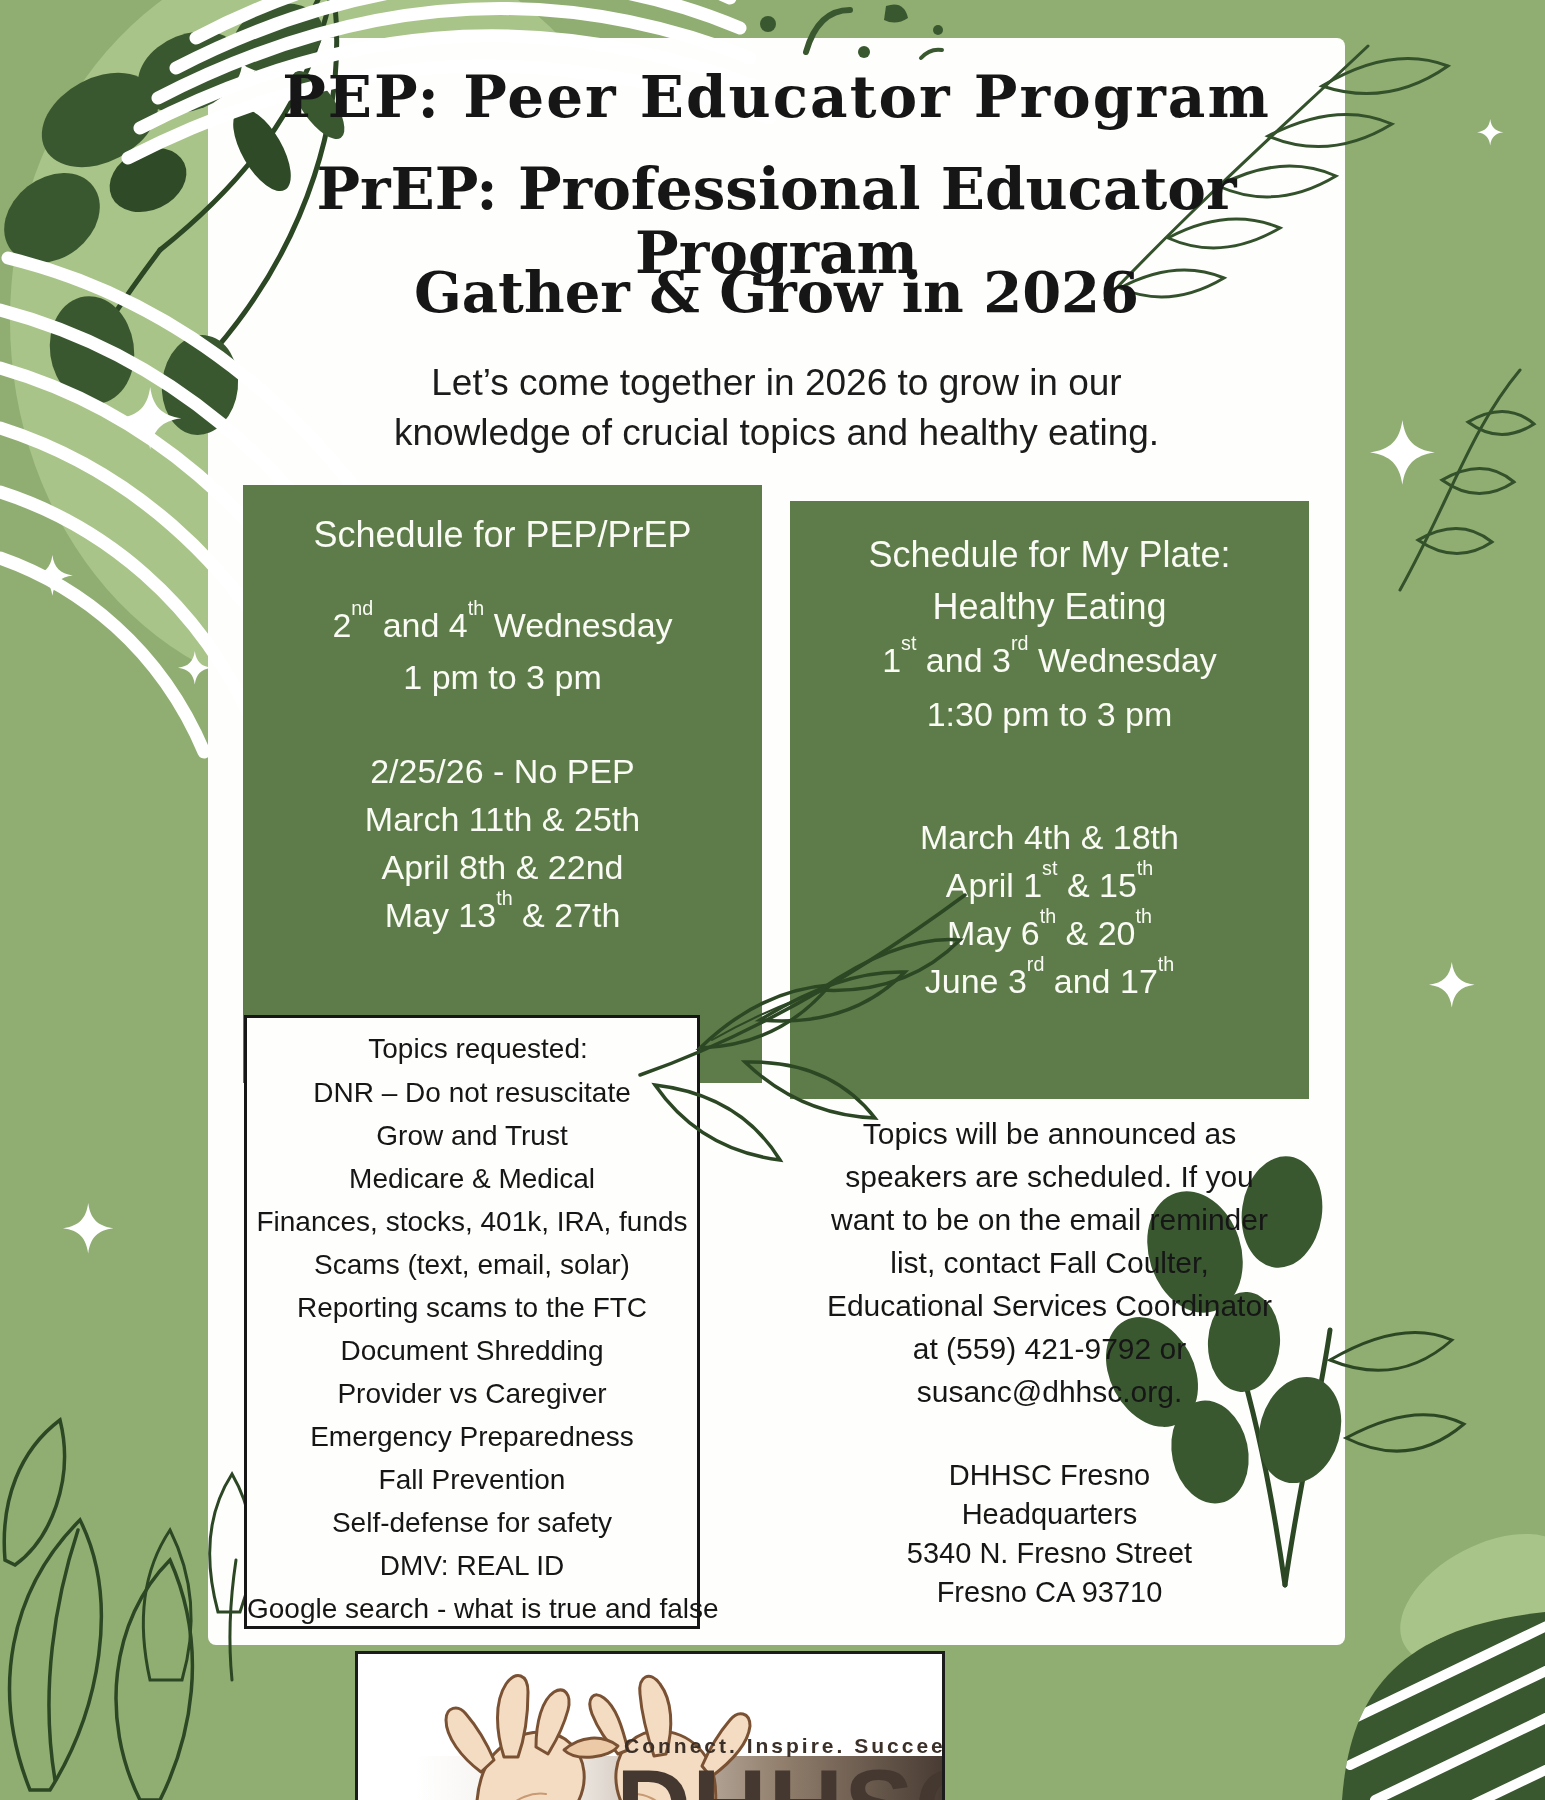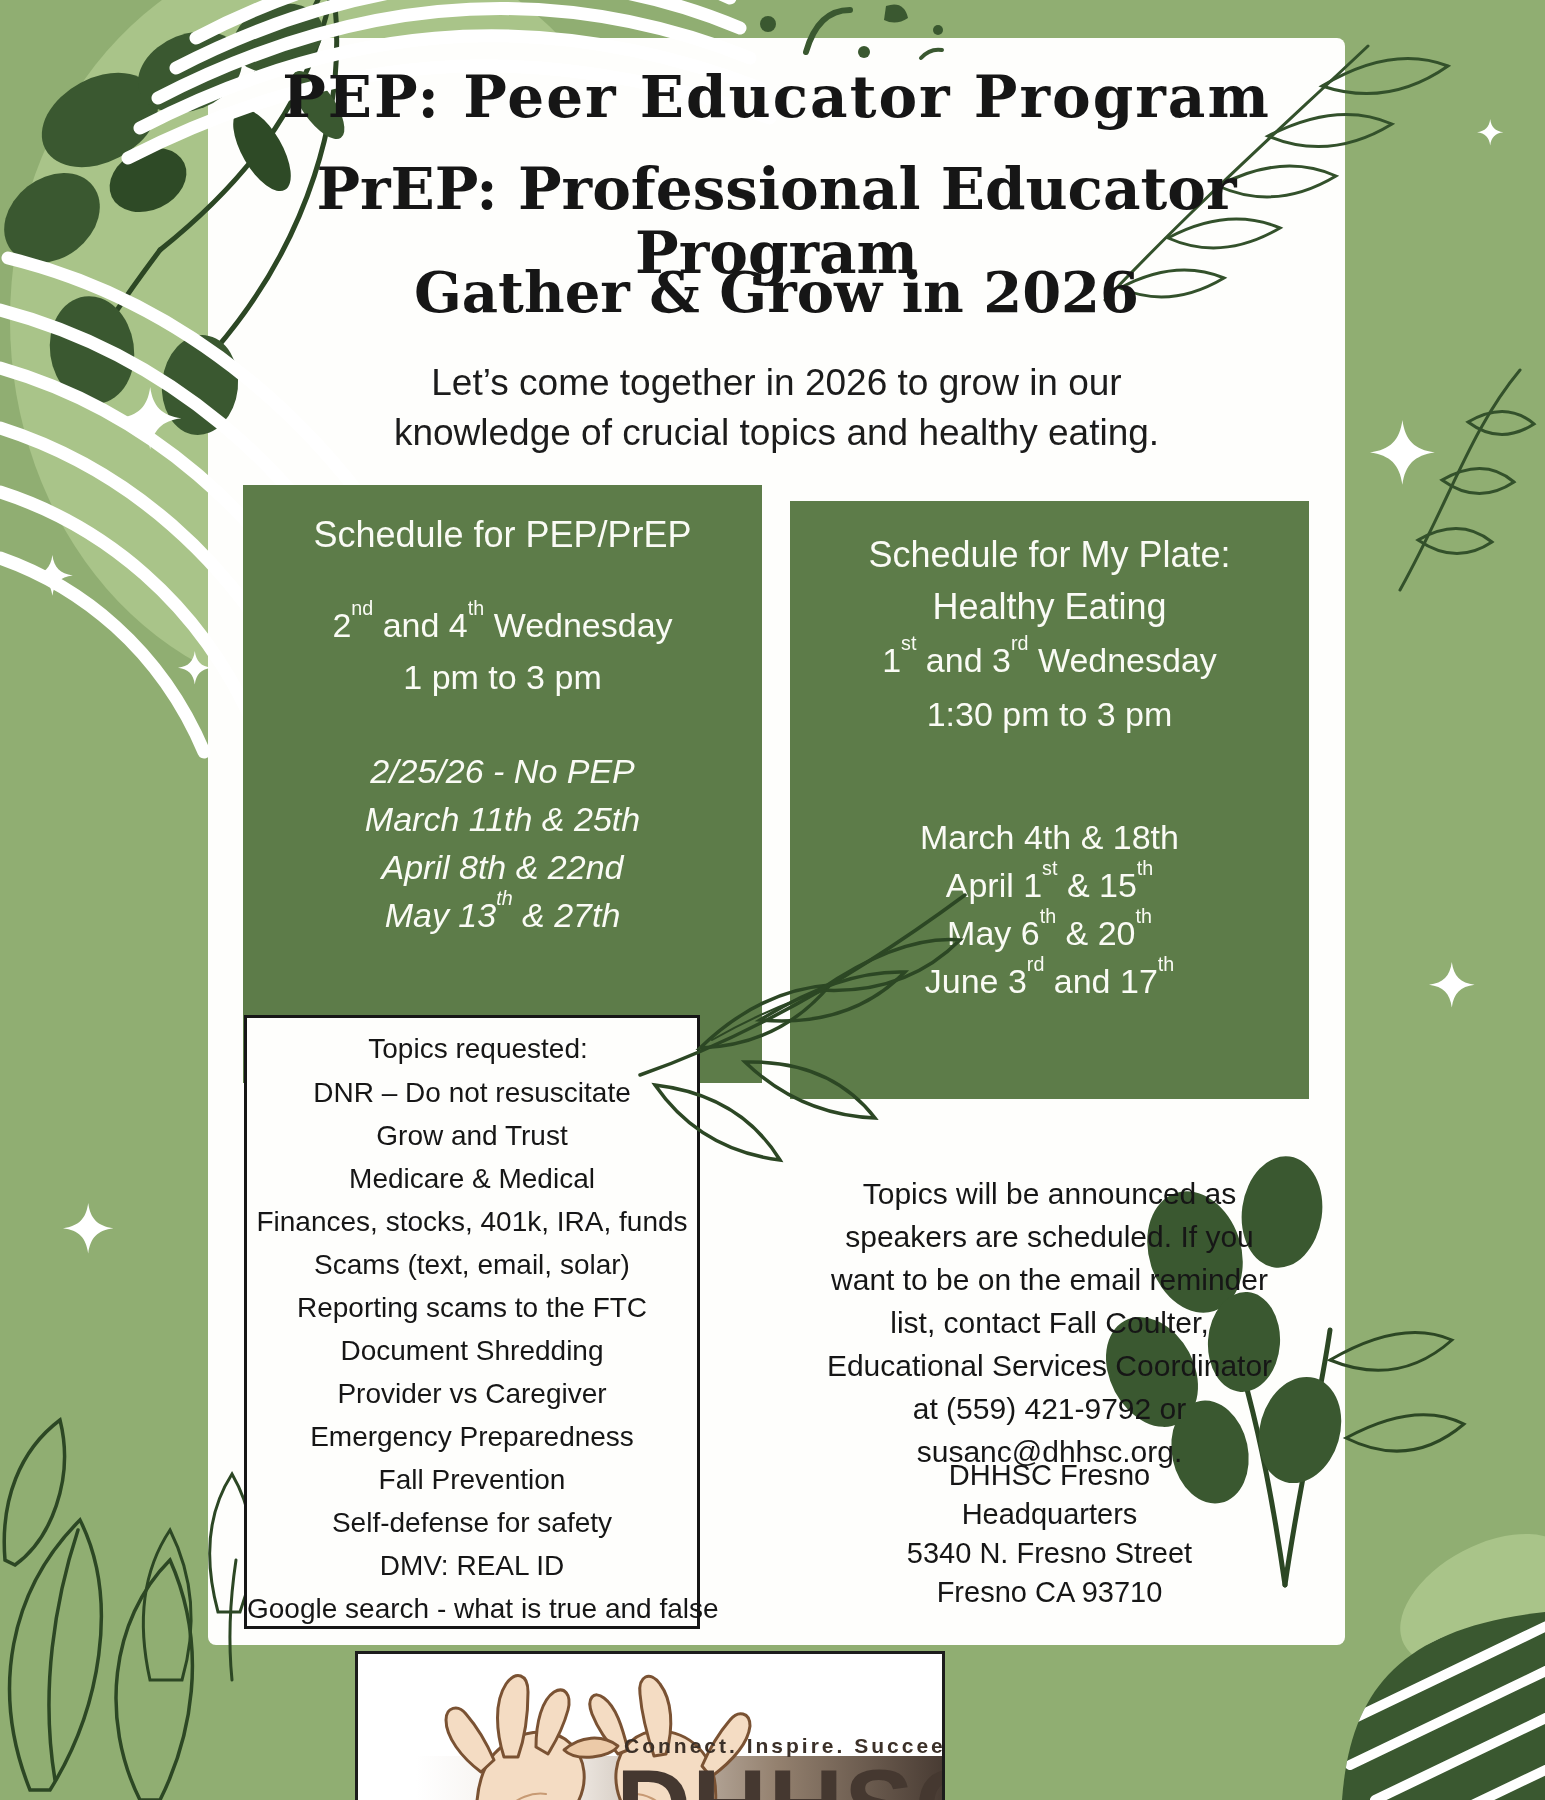--- a/index.html
+++ b/index.html
@@ -39,33 +39,33 @@
     background:var(--schedule-box-green,#5d7c49);
     color:#fafbf5;text-align:center;padding-top:28px;
   }
   #box-pep{left:243px;}
   #box-myplate{left:790px;margin-top:16px;}
   .box-heading{font-size:36px;line-height:44px;}
   .box-heading .ln{line-height:52px;}
   #box-pep .meeting{margin-top:42px;}
   .meeting{font-size:34px;line-height:52px;}
   #box-myplate .meeting{line-height:54px;}
-  #box-pep .dates{margin-top:44px;font-style:italic;}
+  #box-pep .dates{margin-top:44px;}
   #box-myplate .dates{margin-top:72px;}
   .dates{font-size:34px;line-height:48px;}
   
   #topics-box{
     left:244px;top:1015px;width:456px;height:614px;box-sizing:border-box;
     background:var(--panel-white,#fefefc);border:3px solid #161616;
     text-align:center;padding-top:9px;font-size:28px;line-height:43px;
   }
   #topics-box .heading{line-height:44px;padding-left:12px;}
   
   #announcement{
-    left:790px;top:1172px;width:519px;text-align:center;
+    left:790px;top:1112px;width:519px;text-align:center;
     font-size:30px;line-height:43px;
   }
   #location{
     left:790px;top:1456px;width:519px;text-align:center;
     font-size:29px;line-height:39px;
   }
   
   #logo-box{
     left:355px;top:1651px;width:590px;height:220px;box-sizing:border-box;
     background:#ffffff;border:3px solid #1c1c1c;overflow:hidden;

